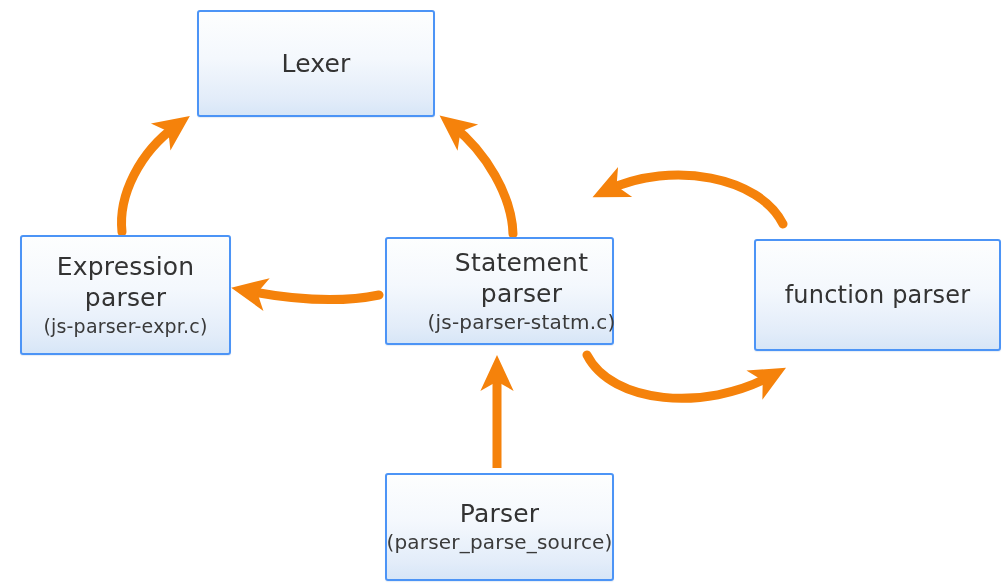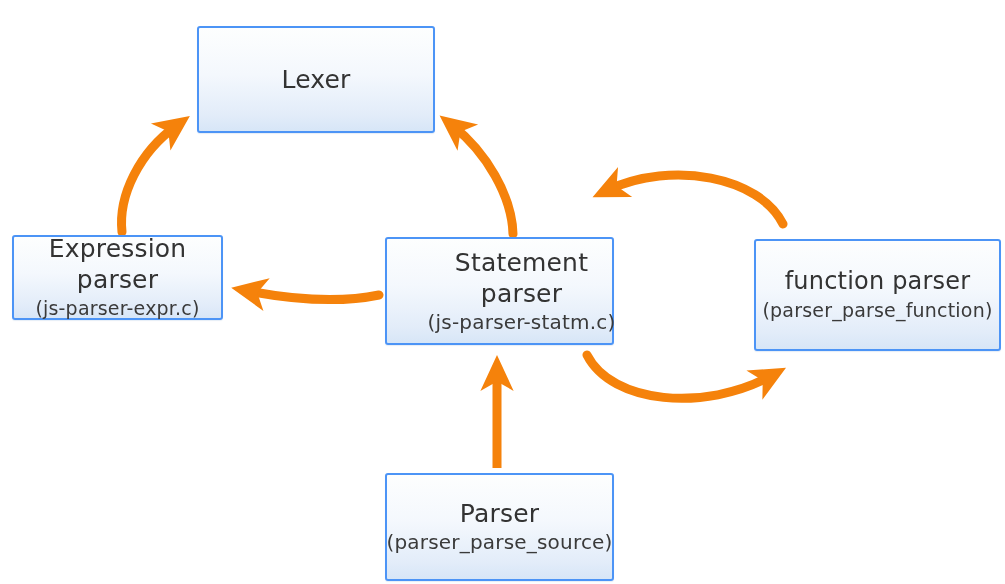--- a/index.html
+++ b/index.html
@@ -49,22 +49,22 @@
     white-space: nowrap;
   }
   .node .sub {
     font-size: 20px;
     line-height: 27px;
     color: #3a3a3a;
     white-space: nowrap;
   }
 
   
-  #node-lexer      { left: 197px; top: 26px;  width: 238px; height: 107px; gap: 20px; }
-  #node-expression { left: 12px;  top: 235px; width: 211px; height: 85px; }
+  #node-lexer      { left: 197px; top: 10px;  width: 238px; height: 107px; gap: 20px; }
+  #node-expression { left: 20px;  top: 235px; width: 211px; height: 120px; }
   #node-statement  { left: 385px; top: 237px; width: 229px; height: 108px; padding-left: 44px; }
   #node-function   { left: 754px; top: 239px; width: 247px; height: 112px; }
   #node-parser     { left: 385px; top: 473px; width: 229px; height: 108px; }
 
   #node-function .title { font-size: 24px; }
   #node-function .sub   { font-size: 19px; }
   #node-parser .sub     { font-size: 20px; }
   #node-expression .sub { font-size: 19px; }
 </style>
 </head>
@@ -103,21 +103,20 @@
   </div>
 
   <div class="node" id="node-statement">
     <div class="title">Statement</div>
     <div class="title">parser</div>
     <div class="sub">(js-parser-statm.c)</div>
   </div>
 
   <div class="node" id="node-function">
     <div class="title">function parser</div>
-    <div class="sub">(parser_parse_function)</div>
   </div>
 
   <div class="node" id="node-parser">
     <div class="title">Parser</div>
     <div class="sub">(parser_parse_source)</div>
   </div>
 
 </div>
 
 </body></html>

